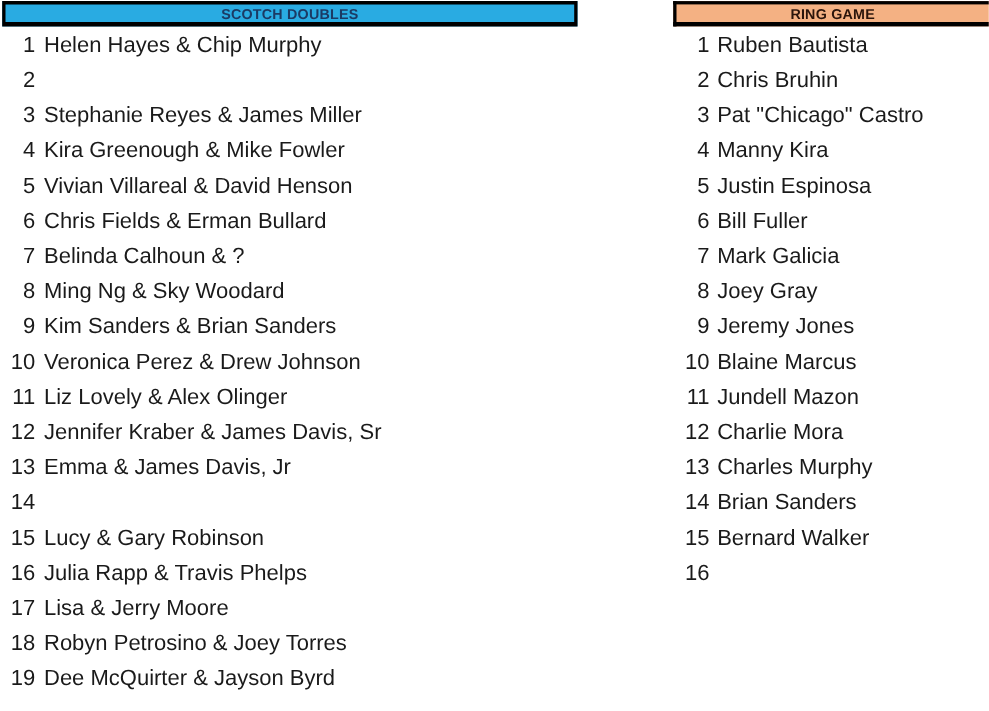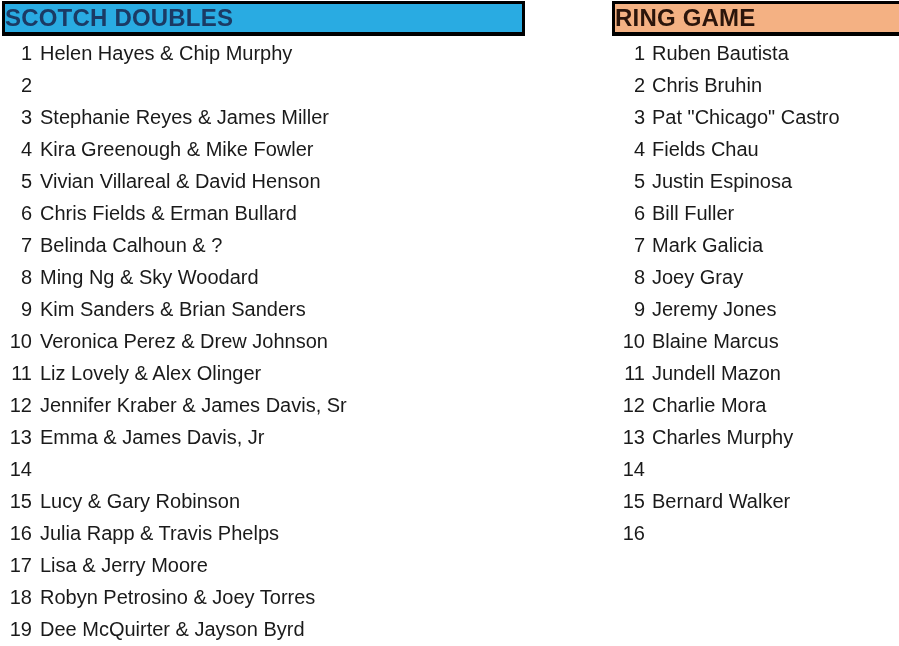--- a/index.html
+++ b/index.html
@@ -17,28 +17,29 @@
   }
   .panel {
     position: absolute;
     top: 0;
   }
   .panel-left  { left: 0;    width: 525px; }
   .panel-right { left: 612px; width: 287px; }
 
   .list-header {
     box-sizing: border-box;
-    height: 35px;
+    height: 23px;
     margin-top: 1px;
     border: 3px solid #000000;
     border-bottom-width: 4px;
     display: flex;
     align-items: center;
+    justify-content: center;
     font-weight: 700;
-    font-size: 24px;
+    font-size: 13px;
     letter-spacing: 0.2px;
   }
   .panel-left .list-header {
     margin-left: 2px;
     background: var(--scotch-header-bg, #29ABE2);
     color: var(--scotch-header-text, #1B3A64);
   }
   .panel-right .list-header {
     border-right: none; 
     background: var(--ring-header-bg, #F4B183);
@@ -191,21 +192,21 @@
           <div class="cell-name">Chris Bruhin</div>
         </div>
 
         <div class="row">
           <div class="cell-num">3</div>
           <div class="cell-name">Pat "Chicago" Castro</div>
         </div>
 
         <div class="row">
           <div class="cell-num">4</div>
-          <div class="cell-name">Fields Chau</div>
+          <div class="cell-name">Manny Kira</div>
         </div>
 
         <div class="row">
           <div class="cell-num">5</div>
           <div class="cell-name">Justin Espinosa</div>
         </div>
 
         <div class="row">
           <div class="cell-num">6</div>
           <div class="cell-name">Bill Fuller</div>
@@ -241,20 +242,21 @@
           <div class="cell-name">Charlie Mora</div>
         </div>
 
         <div class="row">
           <div class="cell-num">13</div>
           <div class="cell-name">Charles Murphy</div>
         </div>
 
         <div class="row">
           <div class="cell-num">14</div>
+          <div class="cell-name">Brian Sanders</div>
         </div>
 
         <div class="row">
           <div class="cell-num">15</div>
           <div class="cell-name">Bernard Walker</div>
         </div>
 
         <div class="row">
           <div class="cell-num">16</div>
           <div class="cell-name"></div>

